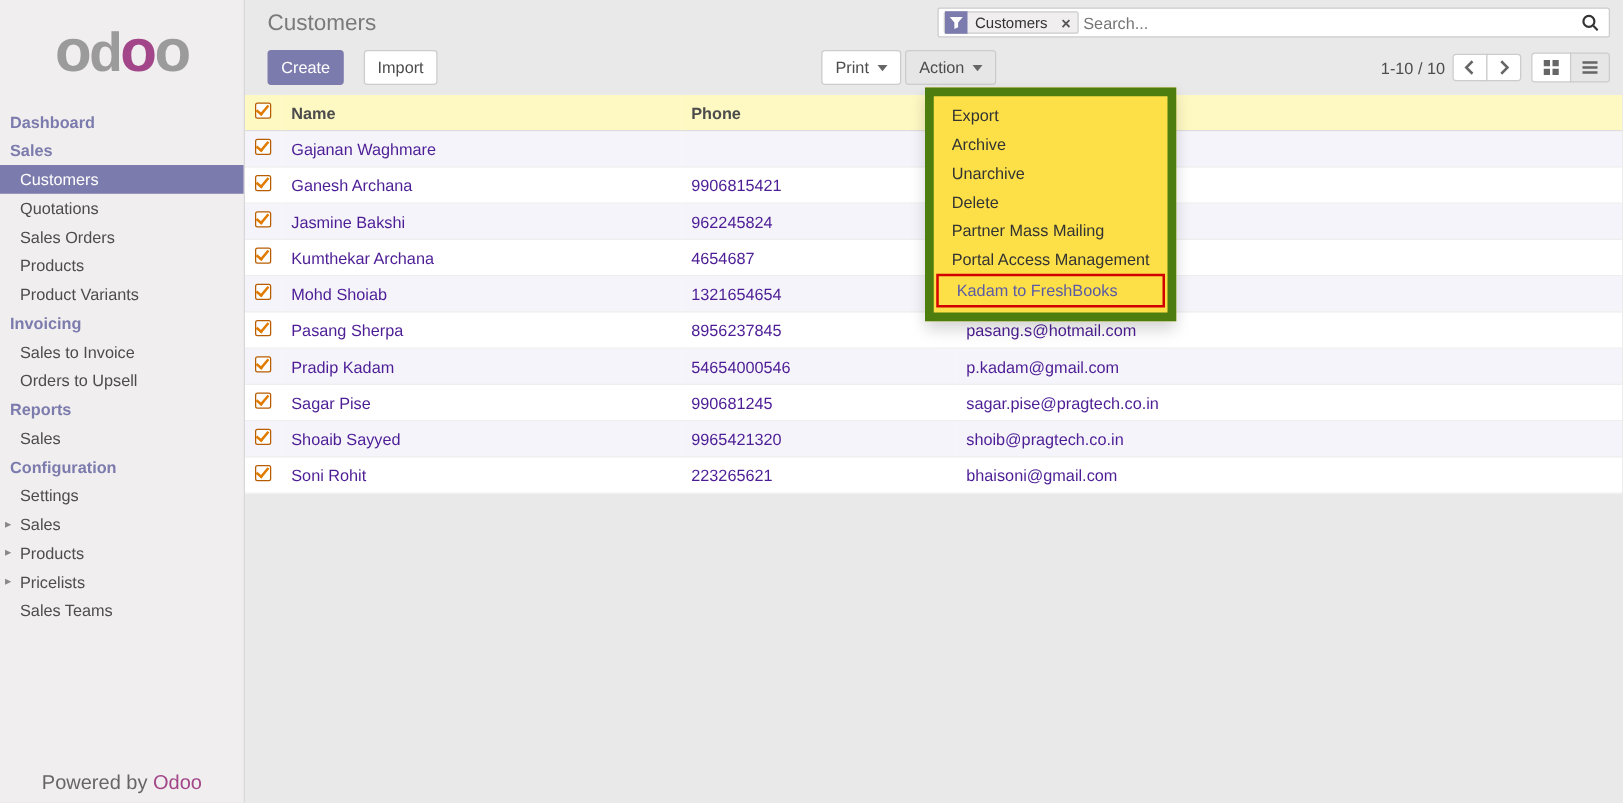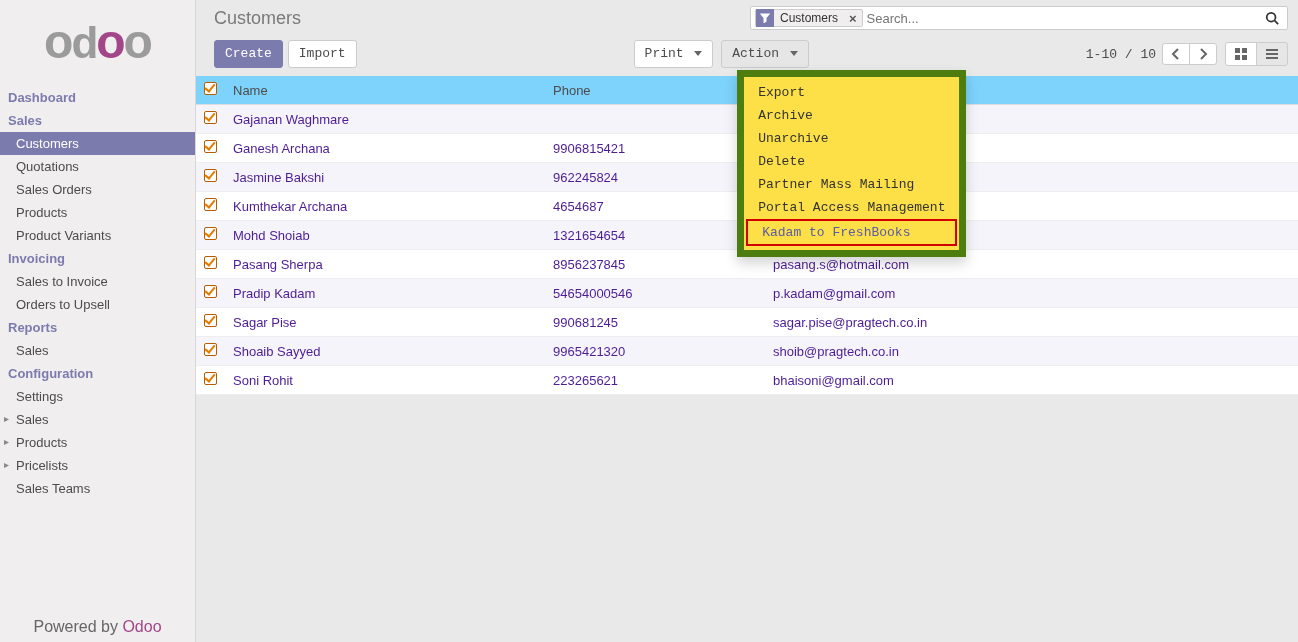--- a/index.html
+++ b/index.html
@@ -32,23 +32,23 @@
 .breadcrumb { font-size: 18px; color: #7a7a7a; flex: 0 0 auto; }
 .spacer { flex: 1; }
 .searchbox { width: 538px; height: 24px; background: #fff; border: 1px solid #ccc; border-radius: 2px; display: flex; align-items: center; padding: 0 4px; position: relative; }
 .facet { display: inline-flex; align-items: center; background: #f0eeee; border: 1px solid #ccc; border-radius: 2px; height: 18px; margin-right: 4px; }
 .facet-icon { background: #7c7bad; color: #fff; width: 18px; height: 18px; display: flex; align-items: center; justify-content: center; }
 .facet-label { padding: 0 6px; font-size: 12px; color: #333; }
 .facet-x { padding: 0 5px; color: #555; cursor: pointer; font-weight: bold; }
 .search-input { border: none; outline: none; flex: 1; font-size: 13px; color: #333; background: transparent; }
 .search-mag { color: #333; padding: 0 4px; cursor: pointer; }
 
-.top-row2 { display: flex; align-items: center; margin-top: 10px; padding-bottom: 8px; font-family: Liberation Mono, monospace; }
+.top-row2 { display: flex; align-items: center; margin-top: 10px; padding-bottom: 8px; }
 .btn { display: inline-block; border: 1px solid #ccc; background: #fff; color: #4c4c4c; padding: 4px 10px; font-size: 13px; border-radius: 3px; cursor: pointer; line-height: 18px; }
-.btn + .btn { margin-left: 5px; }
+.btn + .btn { margin-left: 16px; }
 .btn-primary { background: #7c7bad; border-color: #7c7bad; color: #fff; }
 .btn-default { background: #fff; }
 .caret { display: inline-block; margin-left: 3px; width: 0; height: 0; border-left: 4px solid transparent; border-right: 4px solid transparent; border-top: 5px solid #666; vertical-align: middle; }
 .btn-group { display: inline-flex; }
 .btn-group .btn { border-radius: 0; margin-left: -1px; }
 .btn-group .btn:first-child { border-radius: 3px 0 0 3px; margin-left: 0; }
 .btn-group .btn:last-child { border-radius: 0 3px 3px 0; }
 .btn.icon { padding: 4px 8px; color: #666; }
 .btn.active-view { background: #e6e6e6; }
 .pager { font-size: 13px; color: #4c4c4c; margin-right: 6px; }
@@ -57,21 +57,21 @@
 
 
 .dropdown { position: absolute; top: 30px; left: 16px; min-width: 176px; background: #fde047; border: 7px solid #4d7c0f; box-shadow: 0 6px 12px rgba(0,0,0,.175); z-index: 50; padding: 4px 0; }
 .dropdown-item { padding: 4px 14px; font-size: 13px; color: #333; cursor: pointer; white-space: nowrap; }
 .dropdown-item.highlight { border: 2px solid #d20000; margin: 0 2px; color: #5b5aa7; }
 .btn.open { background: #e6e6e6; }
 
 
 .table-wrap { overflow: auto; }
 table.list { width: 100%; border-collapse: collapse; background: #fff; }
-table.list th { text-align: left; background: #7dd3fc; border-bottom: 1px solid #ddd; padding: 6px 8px; font-weight: normal; color: #4c4c4c; }
+table.list th { text-align: left; background: #fef9c3; border-bottom: 1px solid #ddd; padding: 6px 8px; font-weight: bold; color: #4c4c4c; }
 table.list td { padding: 6px 8px; border-bottom: 1px solid #eee; color: #4c1d95; }
 table.list tr:nth-child(odd) td { background: #f5f4fa; }
 table.list tr:nth-child(even) td { background: #fff; }
 .chkcell { width: 28px; text-align: center; }
 
 .chk { display: inline-block; width: 13px; height: 13px; border: 1px solid #b85c00; background: #fff; position: relative; border-radius: 2px; }
 .chk::after { content: ""; position: absolute; left: 2px; top: -1px; width: 4px; height: 8px; border: solid #e07b00; border-width: 0 2px 2px 0; transform: rotate(40deg); }
 
 .col-name { width: 320px; }
 .col-phone { width: 220px; }

